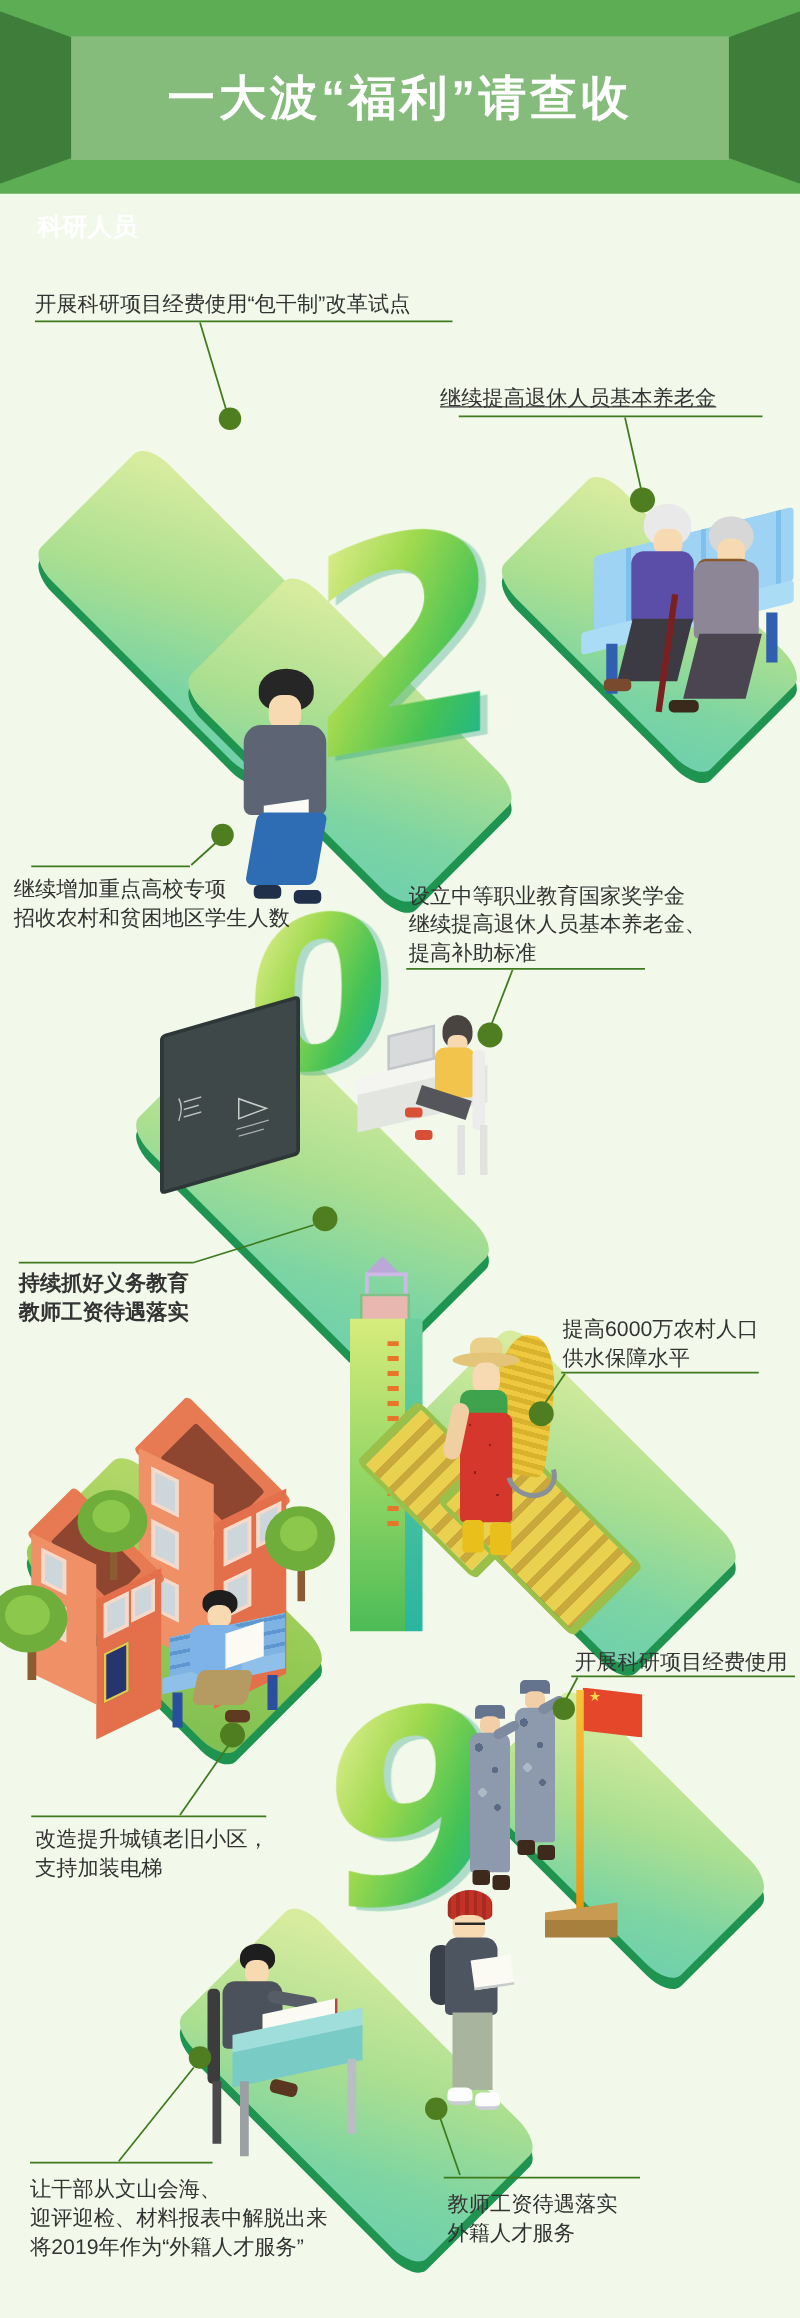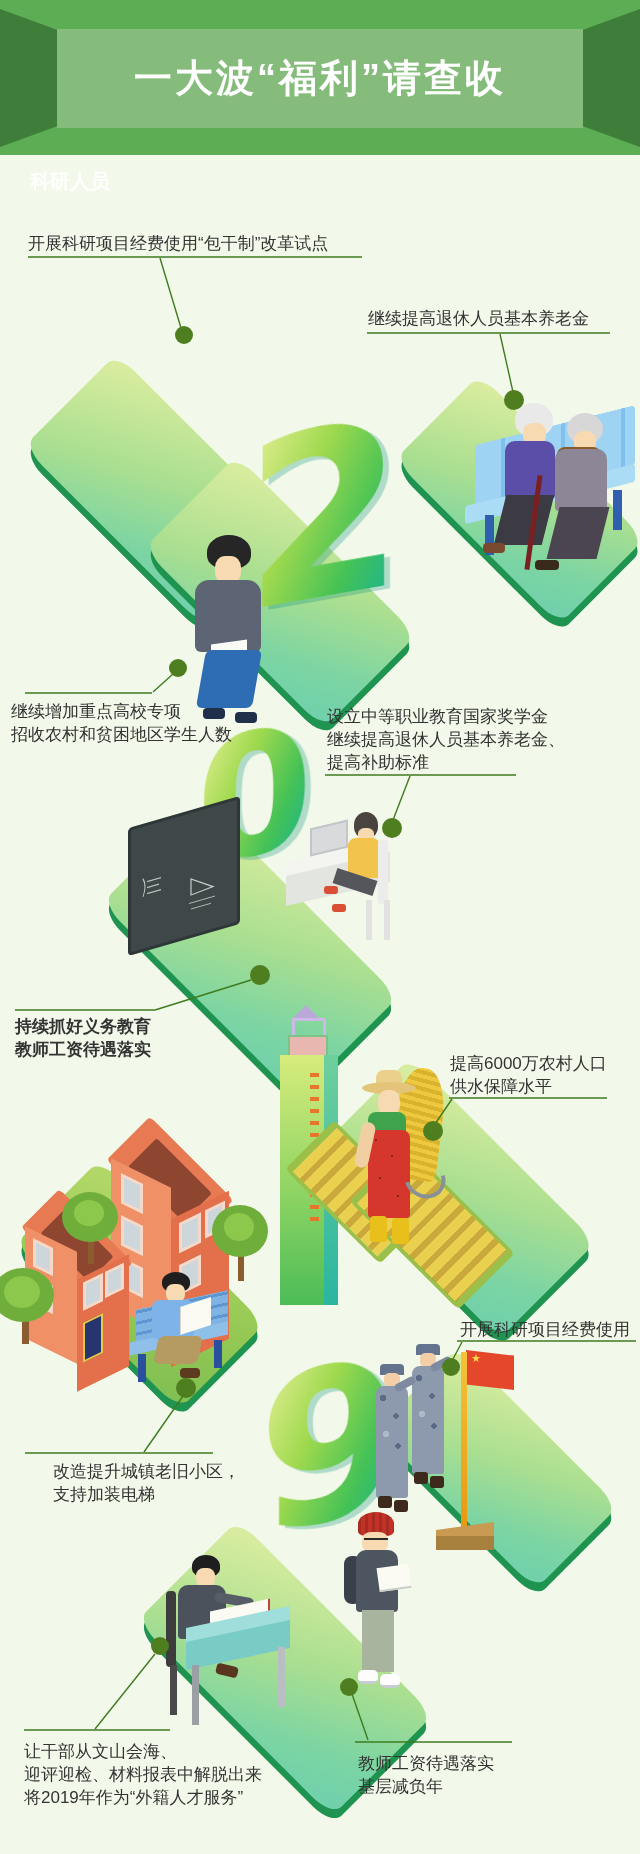--- a/index.html
+++ b/index.html
@@ -298,55 +298,55 @@
       <circle cx="451" cy="1367" r="9"></circle>
       <circle cx="186" cy="1388" r="10"></circle>
       <circle cx="160" cy="1646" r="9"></circle>
       <circle cx="349" cy="1687" r="9"></circle>
     </g>
   </svg>
 
   <div class="ann" style="left:28px;top:232px;">
     <div>开展科研项目经费使用“包干制”改革试点</div>
   </div>
-  <div class="ann" style="left:368px;top:307px;">
+  <div class="ann" style="left:352px;top:307px;text-decoration:underline;">
     <div>继续提高退休人员基本养老金</div>
   </div>
   <div class="ann" style="left:11px;top:700px;">
     <div>继续增加重点高校专项</div>
     <div>招收农村和贫困地区学生人数</div>
   </div>
   <div class="ann" style="left:327px;top:705px;">
     <div>设立中等职业教育国家奖学金</div>
     <div>继续提高退休人员基本养老金、</div>
     <div>提高补助标准</div>
   </div>
   <div class="ann" style="left:15px;top:1015px;font-weight:bold;">
     <div>持续抓好义务教育</div>
     <div>教师工资待遇落实</div>
   </div>
   <div class="ann" style="left:450px;top:1052px;">
     <div>提高6000万农村人口</div>
     <div>供水保障水平</div>
   </div>
-  <div class="ann" style="left:28px;top:1460px;margin-left:25px;">
+  <div class="ann" style="left:28px;top:1460px;">
     <div>改造提升城镇老旧小区，</div>
     <div>支持加装电梯</div>
   </div>
   <div class="ann" style="left:460px;top:1318px;">
     <div>开展科研项目经费使用</div>
   </div>
   <div class="ann" style="left:24px;top:1740px;">
     <div>让干部从文山会海、</div>
     <div>迎评迎检、材料报表中解脱出来</div>
     <div>将2019年作为“外籍人才服务”</div>
   </div>
   <div class="ann" style="left:358px;top:1752px;">
     <div>教师工资待遇落实</div>
-    <div>基层减负年</div>
+    <div>外籍人才服务</div>
   </div>
 
   <div class="watermark">科研人员</div>
 
   <div class="banner">
     <div class="side l"></div>
     <div class="side r"></div>
     <div class="panel">
       <div class="title">一大波“福利”请查收</div>
     </div>

